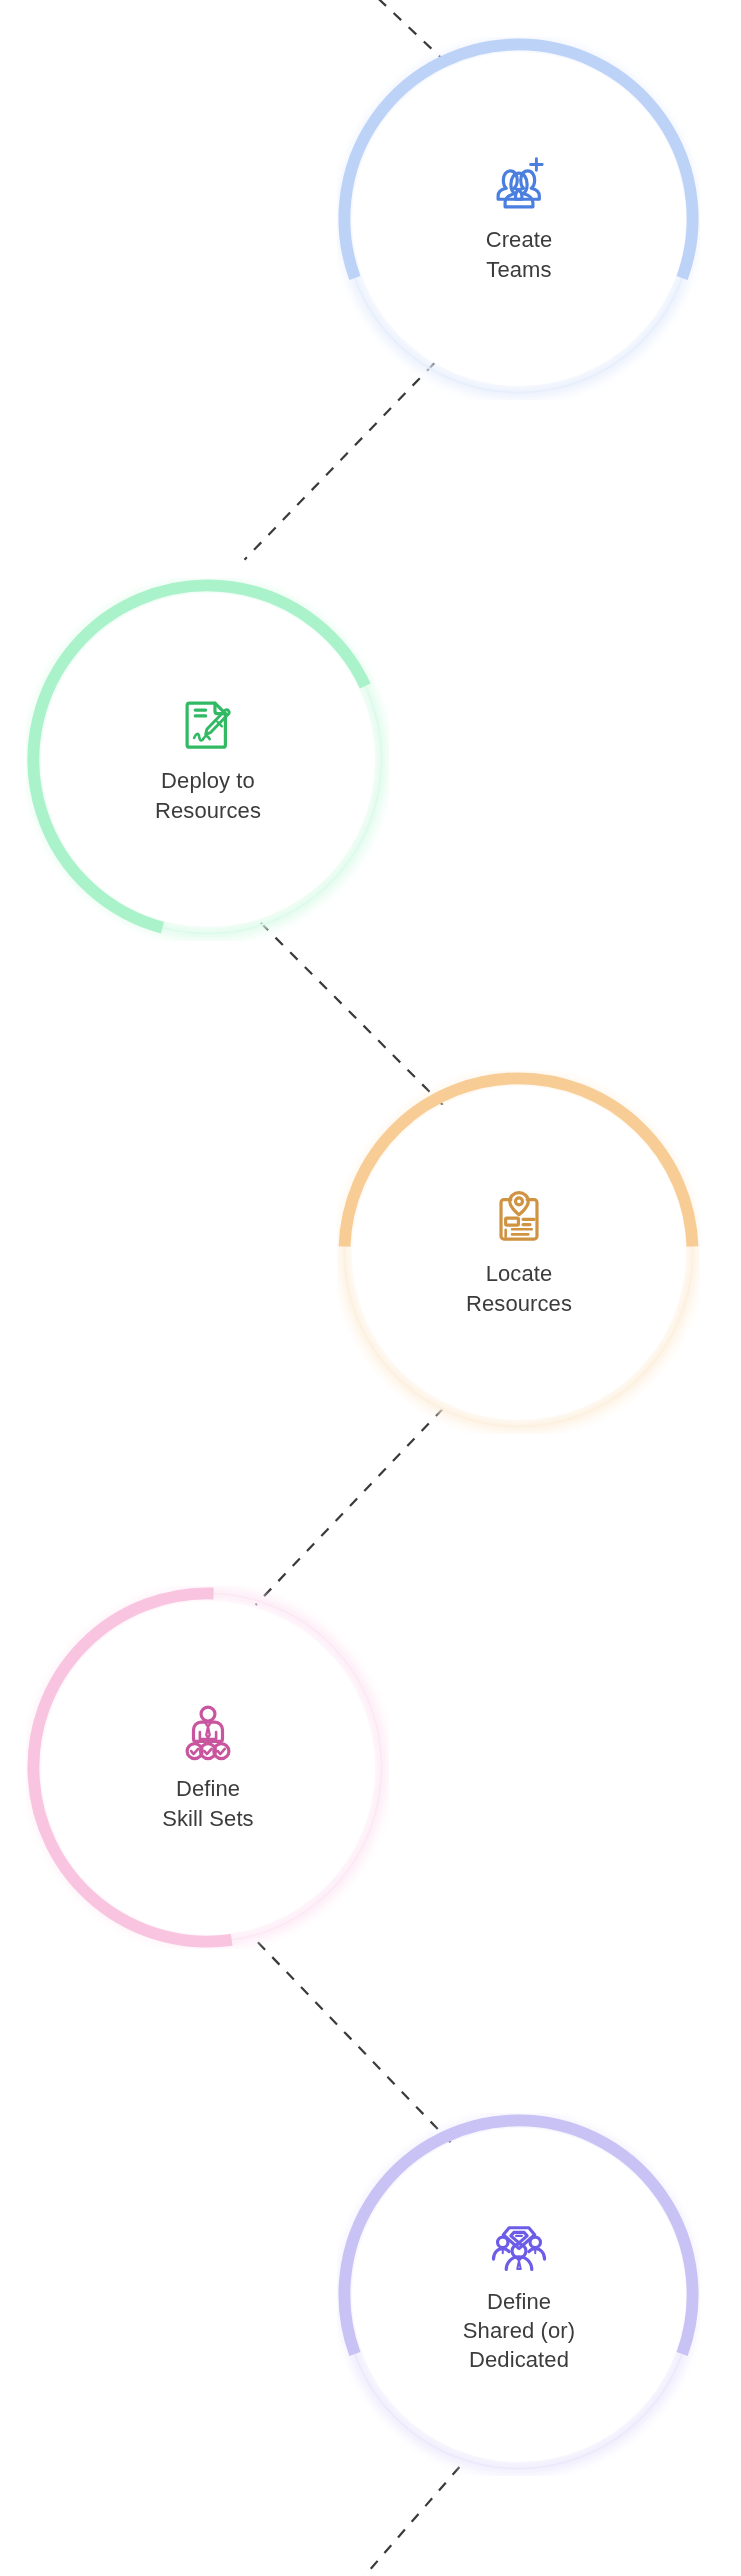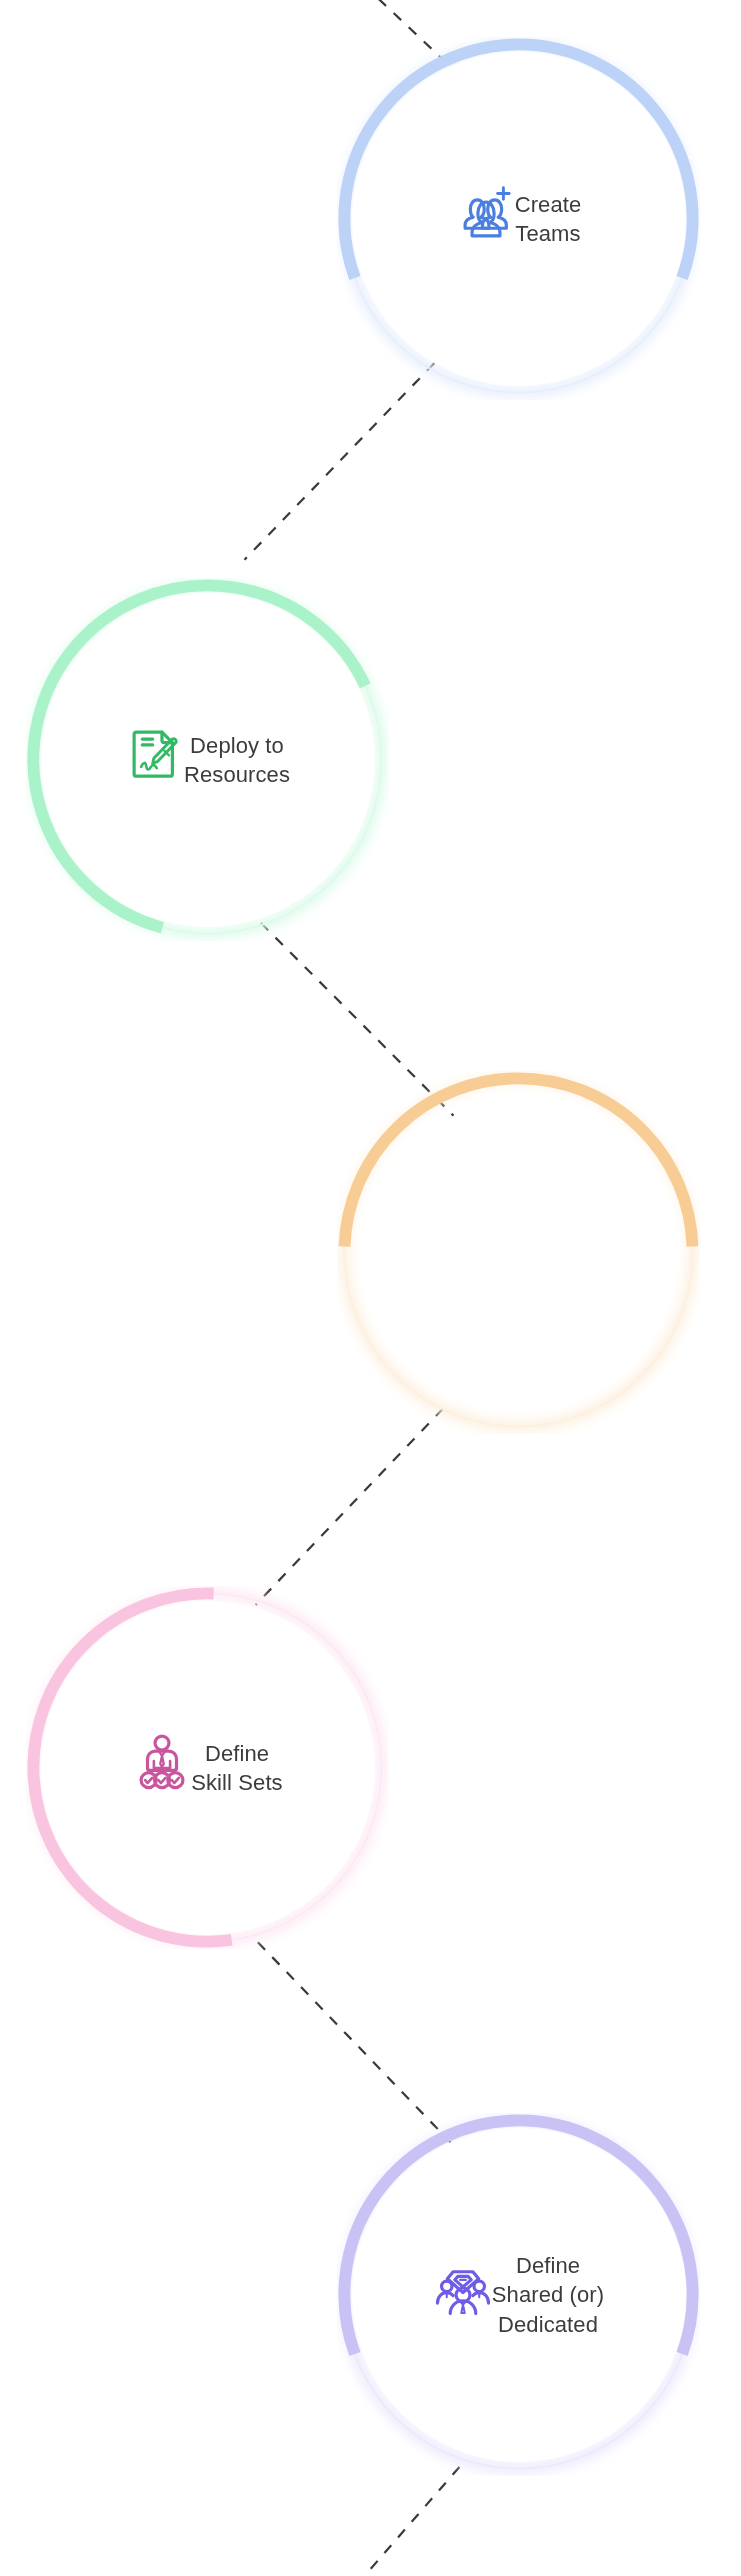--- a/index.html
+++ b/index.html
@@ -31,21 +31,21 @@
   .node-ring {
     position: absolute;
     inset: 0;
     border-radius: 50%;
   }
   .node-face {
     position: absolute;
     border-radius: 50%;
     background: #ffffff;
     display: flex;
-    flex-direction: row;
+    flex-direction: column;
     align-items: center;
     justify-content: center;
   }
   .node-icon {
     display: block;
     margin-bottom: 10.4px;
   }
   .node-label {
     text-align: center;
     color: #3c3c3c;
@@ -125,20 +125,33 @@
     <svg width="363" height="363" viewBox="0 0 490 490" xmlns="http://www.w3.org/2000/svg">
       <defs>
         <filter id="glow-2" x="-25%" y="-25%" width="150%" height="150%">
           <feGaussianBlur stdDeviation="7"></feGaussianBlur>
         </filter>
       </defs>
       <circle cx="245" cy="245" r="235" fill="none" stroke="#fdf0de" stroke-width="14" filter="url(#glow-2)"></circle>
       <circle cx="245" cy="245" r="235" fill="none" stroke="#fdf0de" stroke-width="2.5"></circle>
       <path d="M 10.14 236.80 A 235 235 0 0 1 479.86 236.80" fill="none" stroke="#f8cd95" stroke-width="16"></path>
     </svg></div>
+        <div class="node-face" style="left: 15px; top: 15px; width: 334px; height: 334px;">
+          <span class="node-icon"><svg xmlns="http://www.w3.org/2000/svg" width="58" height="58" viewBox="0 0 100 100" fill="none" stroke="#cf9341" stroke-width="5.5" stroke-linecap="round" stroke-linejoin="round">
+        <path d="M36 20 h-12 a5 5 0 0 0-5 5 v58 a5 5 0 0 0 5 5 h52 a5 5 0 0 0 5-5 v-58 a5 5 0 0 0-5-5 h-12"></path>
+        <path d="M50 8 c-9 0-16 7-16 15 c0 11 16 23 16 23 s16-12 16-23 c0-8-7-15-16-15z"></path>
+        <circle cx="50" cy="23" r="6"></circle>
+        <rect x="27" y="52" width="22" height="12" rx="2"></rect>
+        <path d="M57 54 h19 M57 63 h12"></path>
+        <path d="M27 72 v12" stroke-width="4.5"></path>
+        <path d="M38 71 h34 M38 80 h28" stroke-width="4.5"></path>
+      </svg></span>
+          <div class="node-label" style="color: rgb(60, 60, 60);">Locate
+Resources</div>
+        </div>
       </div>
       <div class="node" style="left: 26px; top: 1586px; width: 363px; height: 363px;">
         <div class="node-ring">
     <svg width="363" height="363" viewBox="0 0 490 490" xmlns="http://www.w3.org/2000/svg">
       <defs>
         <filter id="glow-3" x="-25%" y="-25%" width="150%" height="150%">
           <feGaussianBlur stdDeviation="7"></feGaussianBlur>
         </filter>
       </defs>
       <circle cx="245" cy="245" r="235" fill="none" stroke="#fde9f4" stroke-width="14" filter="url(#glow-3)"></circle>

